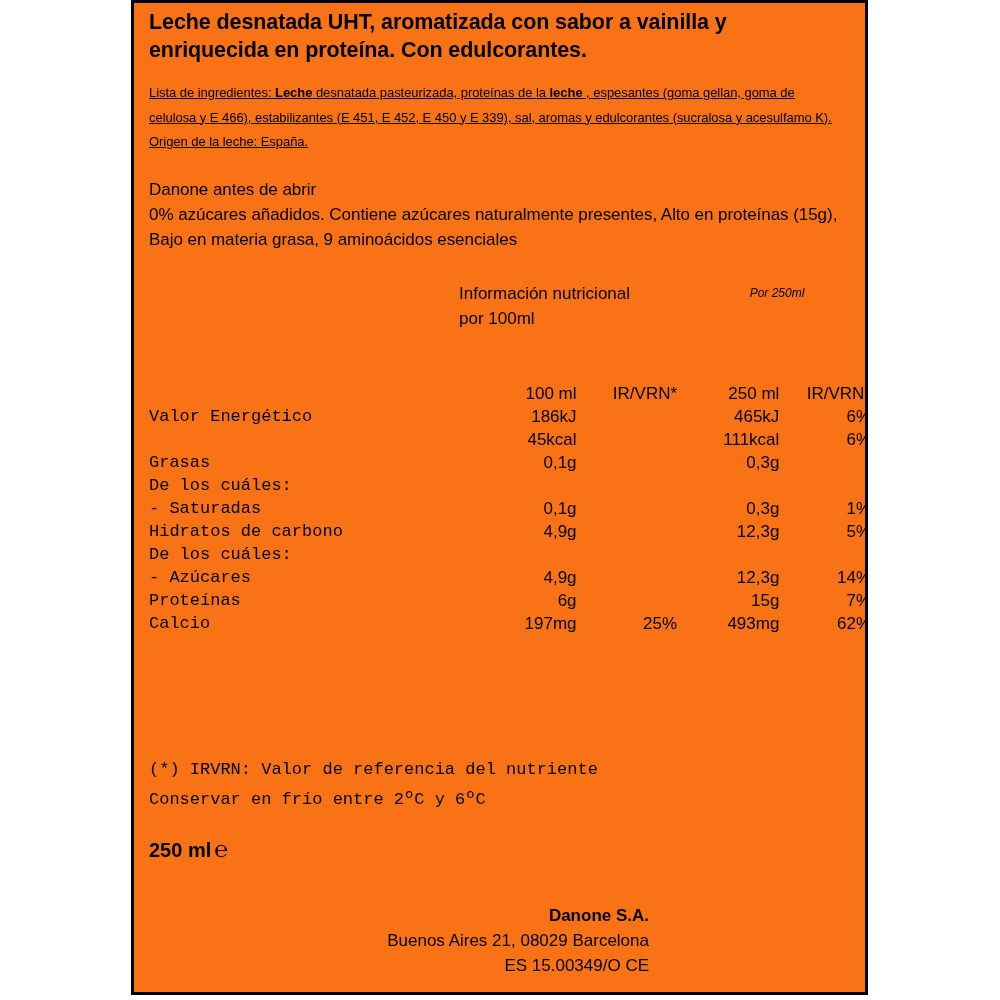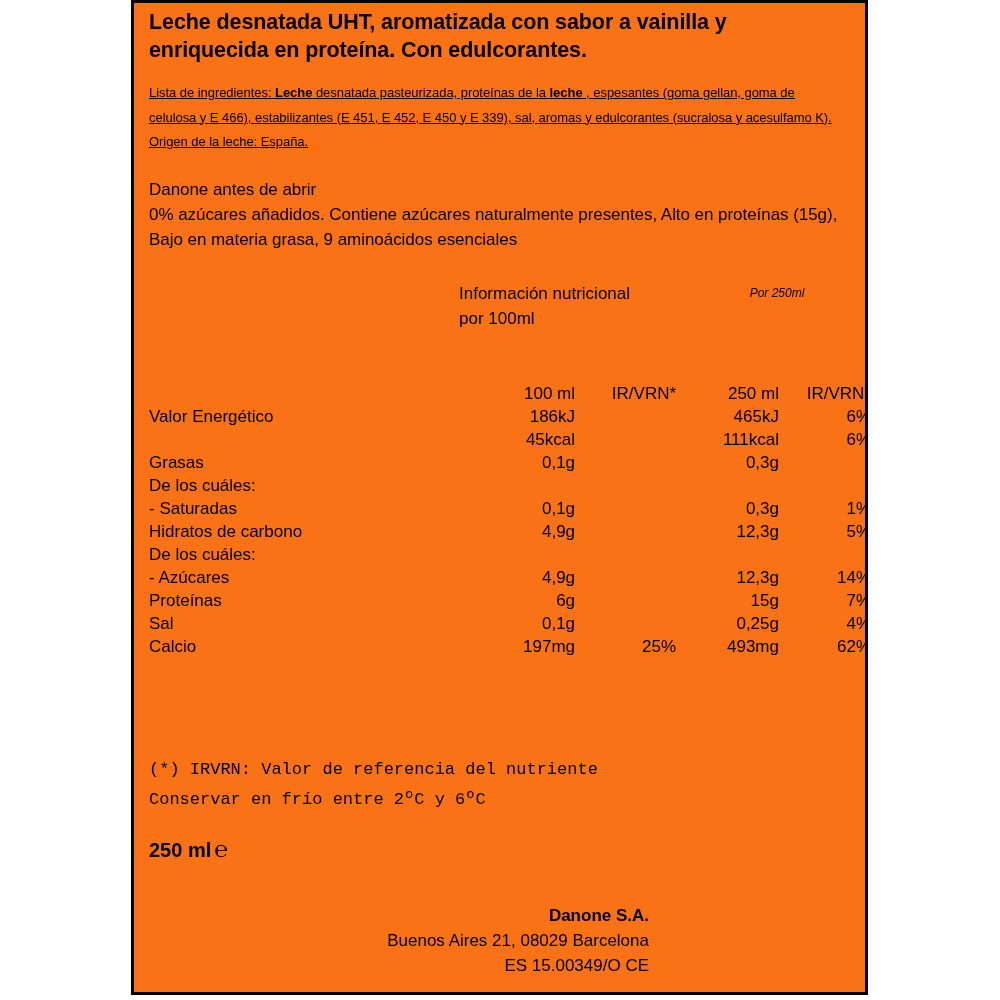--- a/index.html
+++ b/index.html
@@ -113,21 +113,21 @@
   .nut-table td, .nut-table th {
     padding: 0;
     margin: 0;
     font-weight: normal;
     font-size: 17px;
     line-height: 23px;
     height: 23px;
     vertical-align: top;
     white-space: nowrap;
   }
-  .col-name  { width: 340px; text-align: left; padding-left: 2px; }
+  .col-name  { width: 340px; text-align: left; padding-left: 2px; font-family: Liberation Mono, monospace; }
   .col-v100  { width: 110px; text-align: right; }
   .col-p100  { width: 105px; text-align: right; padding-right: 10px;}
   .col-v250  { width: 108px; text-align: right; }
   .col-p250  { width: 95px;  text-align: right; padding-right: 4px;}
 
   
   .footnote {
     position: absolute;
     left: 0px;
     top: 752px;
@@ -257,27 +257,20 @@
             <td class="col-p250">14%</td>
           </tr>
           <tr>
             <td class="col-name">Proteínas</td>
             <td class="col-v100">6g</td>
             <td class="col-p100"></td>
             <td class="col-v250">15g</td>
             <td class="col-p250">7%</td>
           </tr>
           <tr>
-            <td class="col-name">Sal</td>
-            <td class="col-v100">0,1g</td>
-            <td class="col-p100"></td>
-            <td class="col-v250">0,25g</td>
-            <td class="col-p250">4%</td>
-          </tr>
-          <tr>
             <td class="col-name">Calcio</td>
             <td class="col-v100">197mg</td>
             <td class="col-p100">25%</td>
             <td class="col-v250">493mg</td>
             <td class="col-p250">62%</td>
           </tr>
         </tbody>
     </table>
 
     <div class="footnote">

